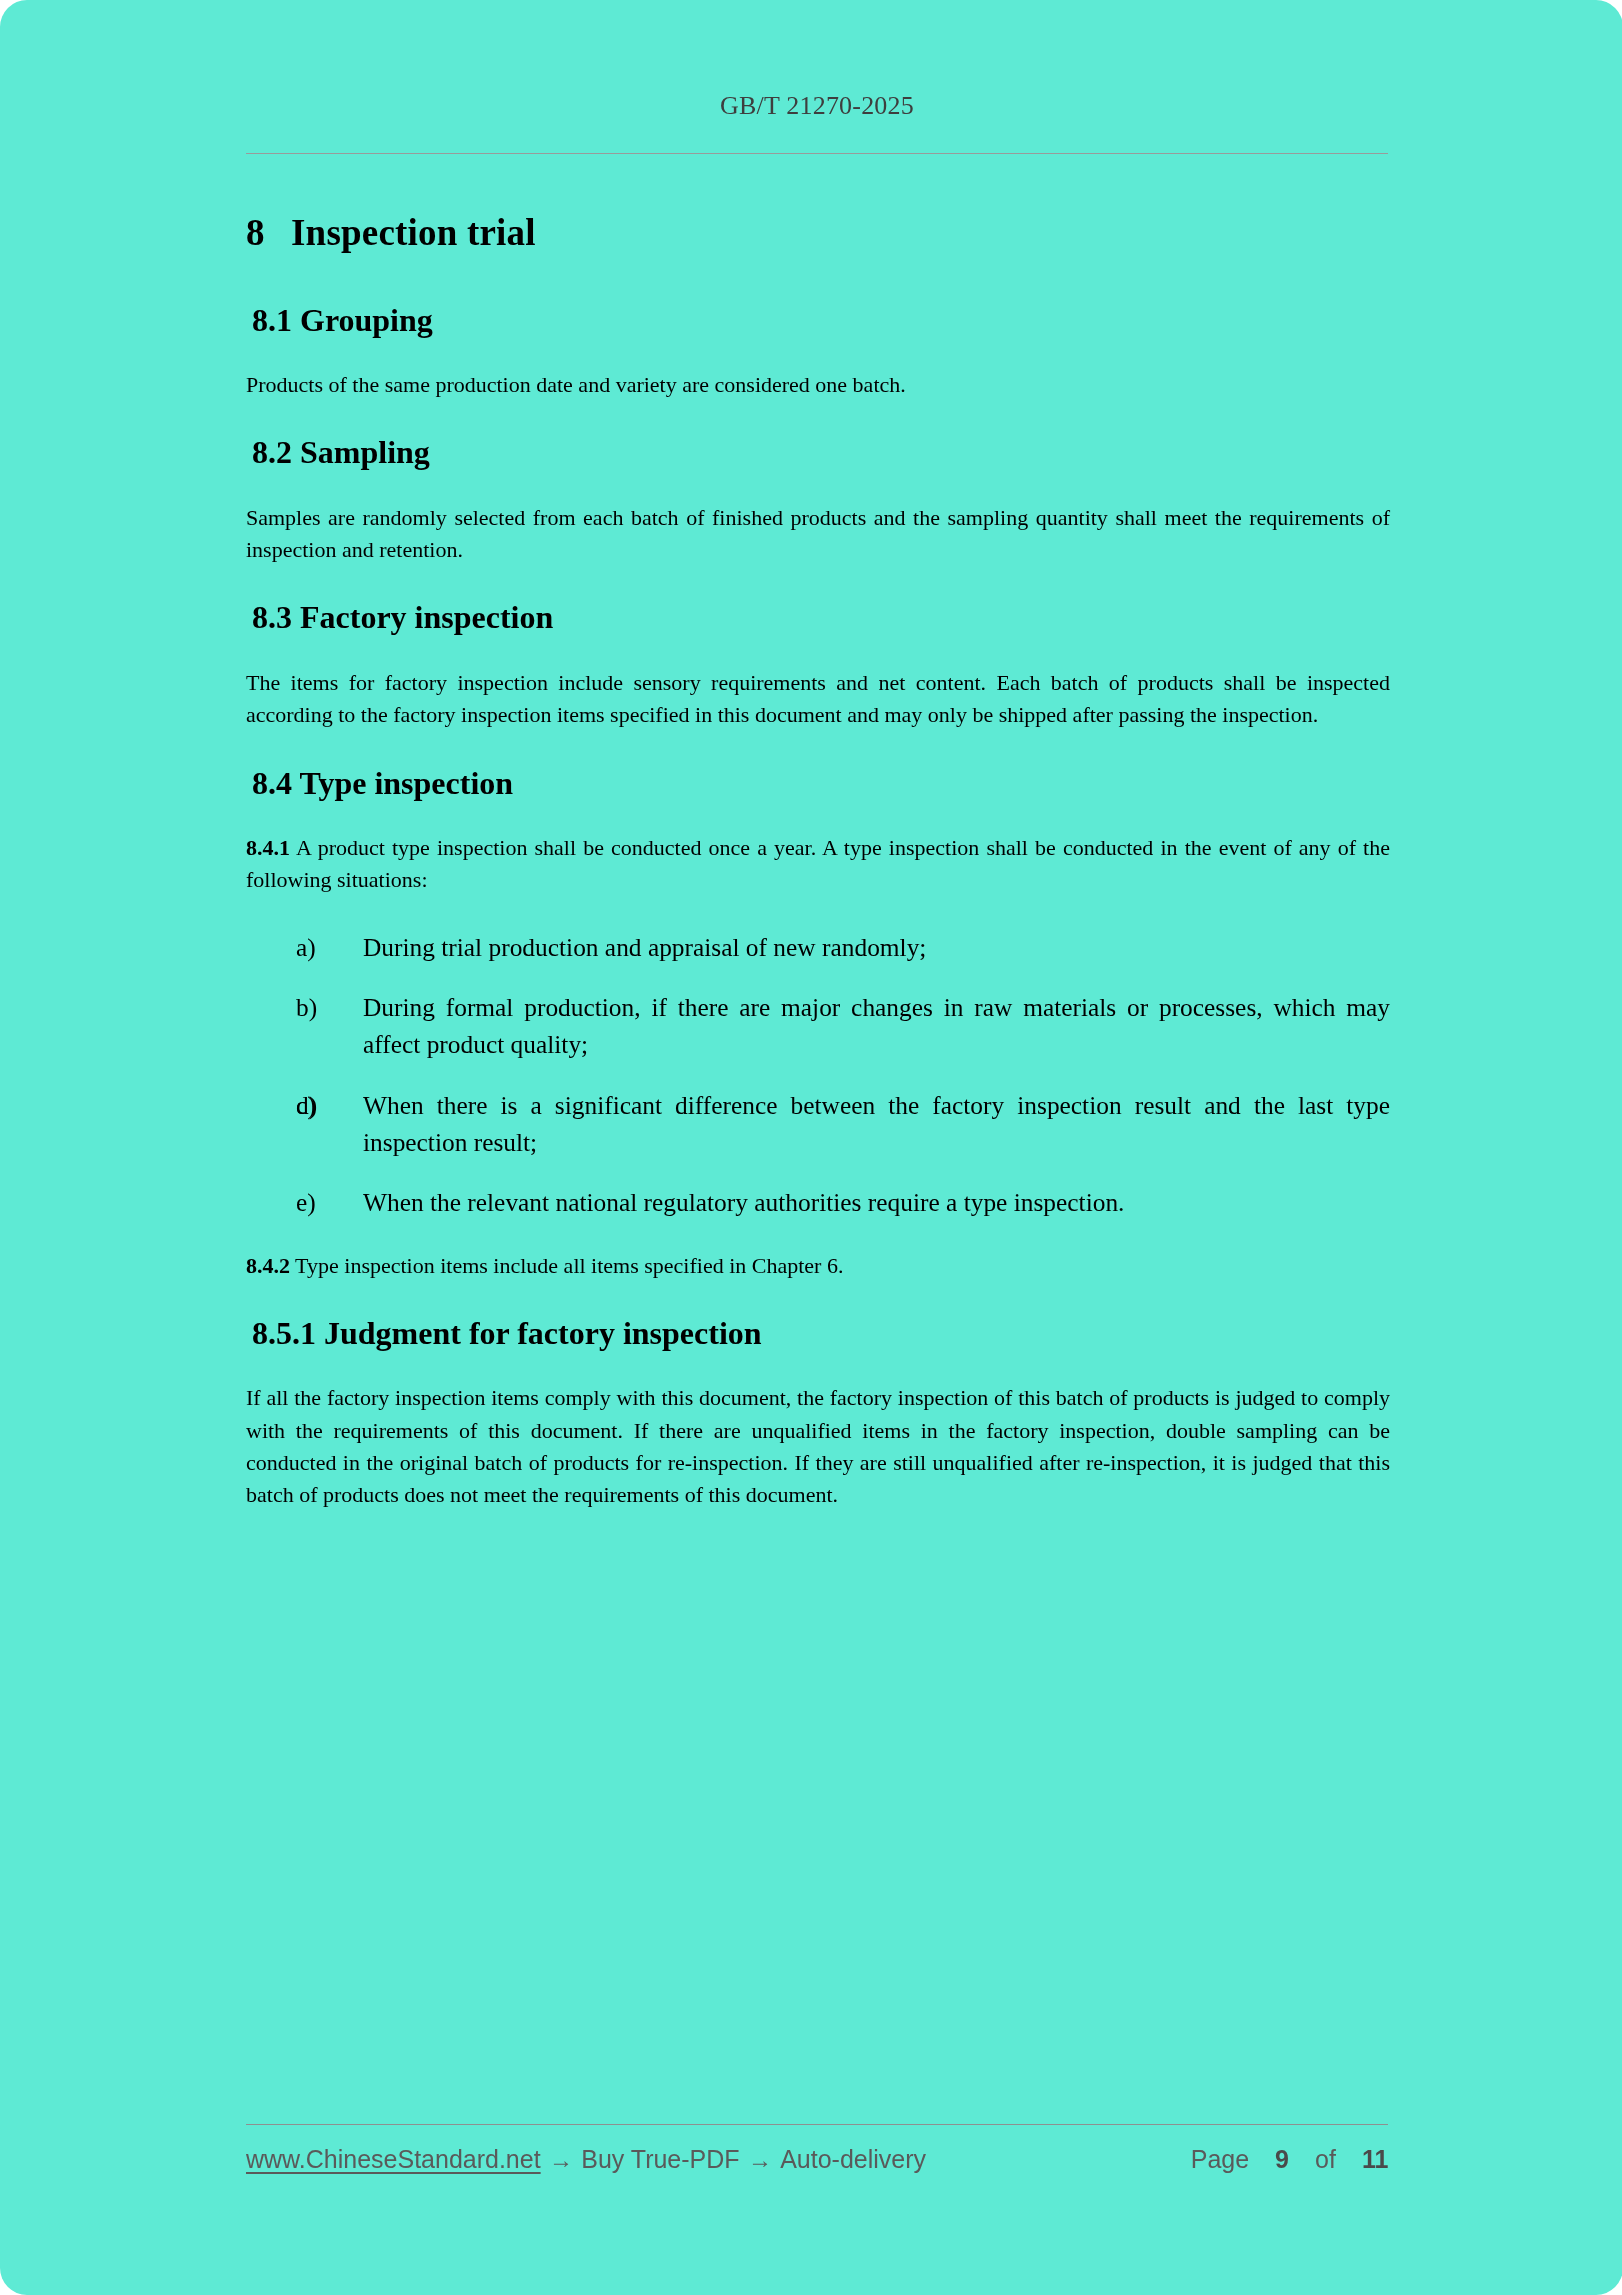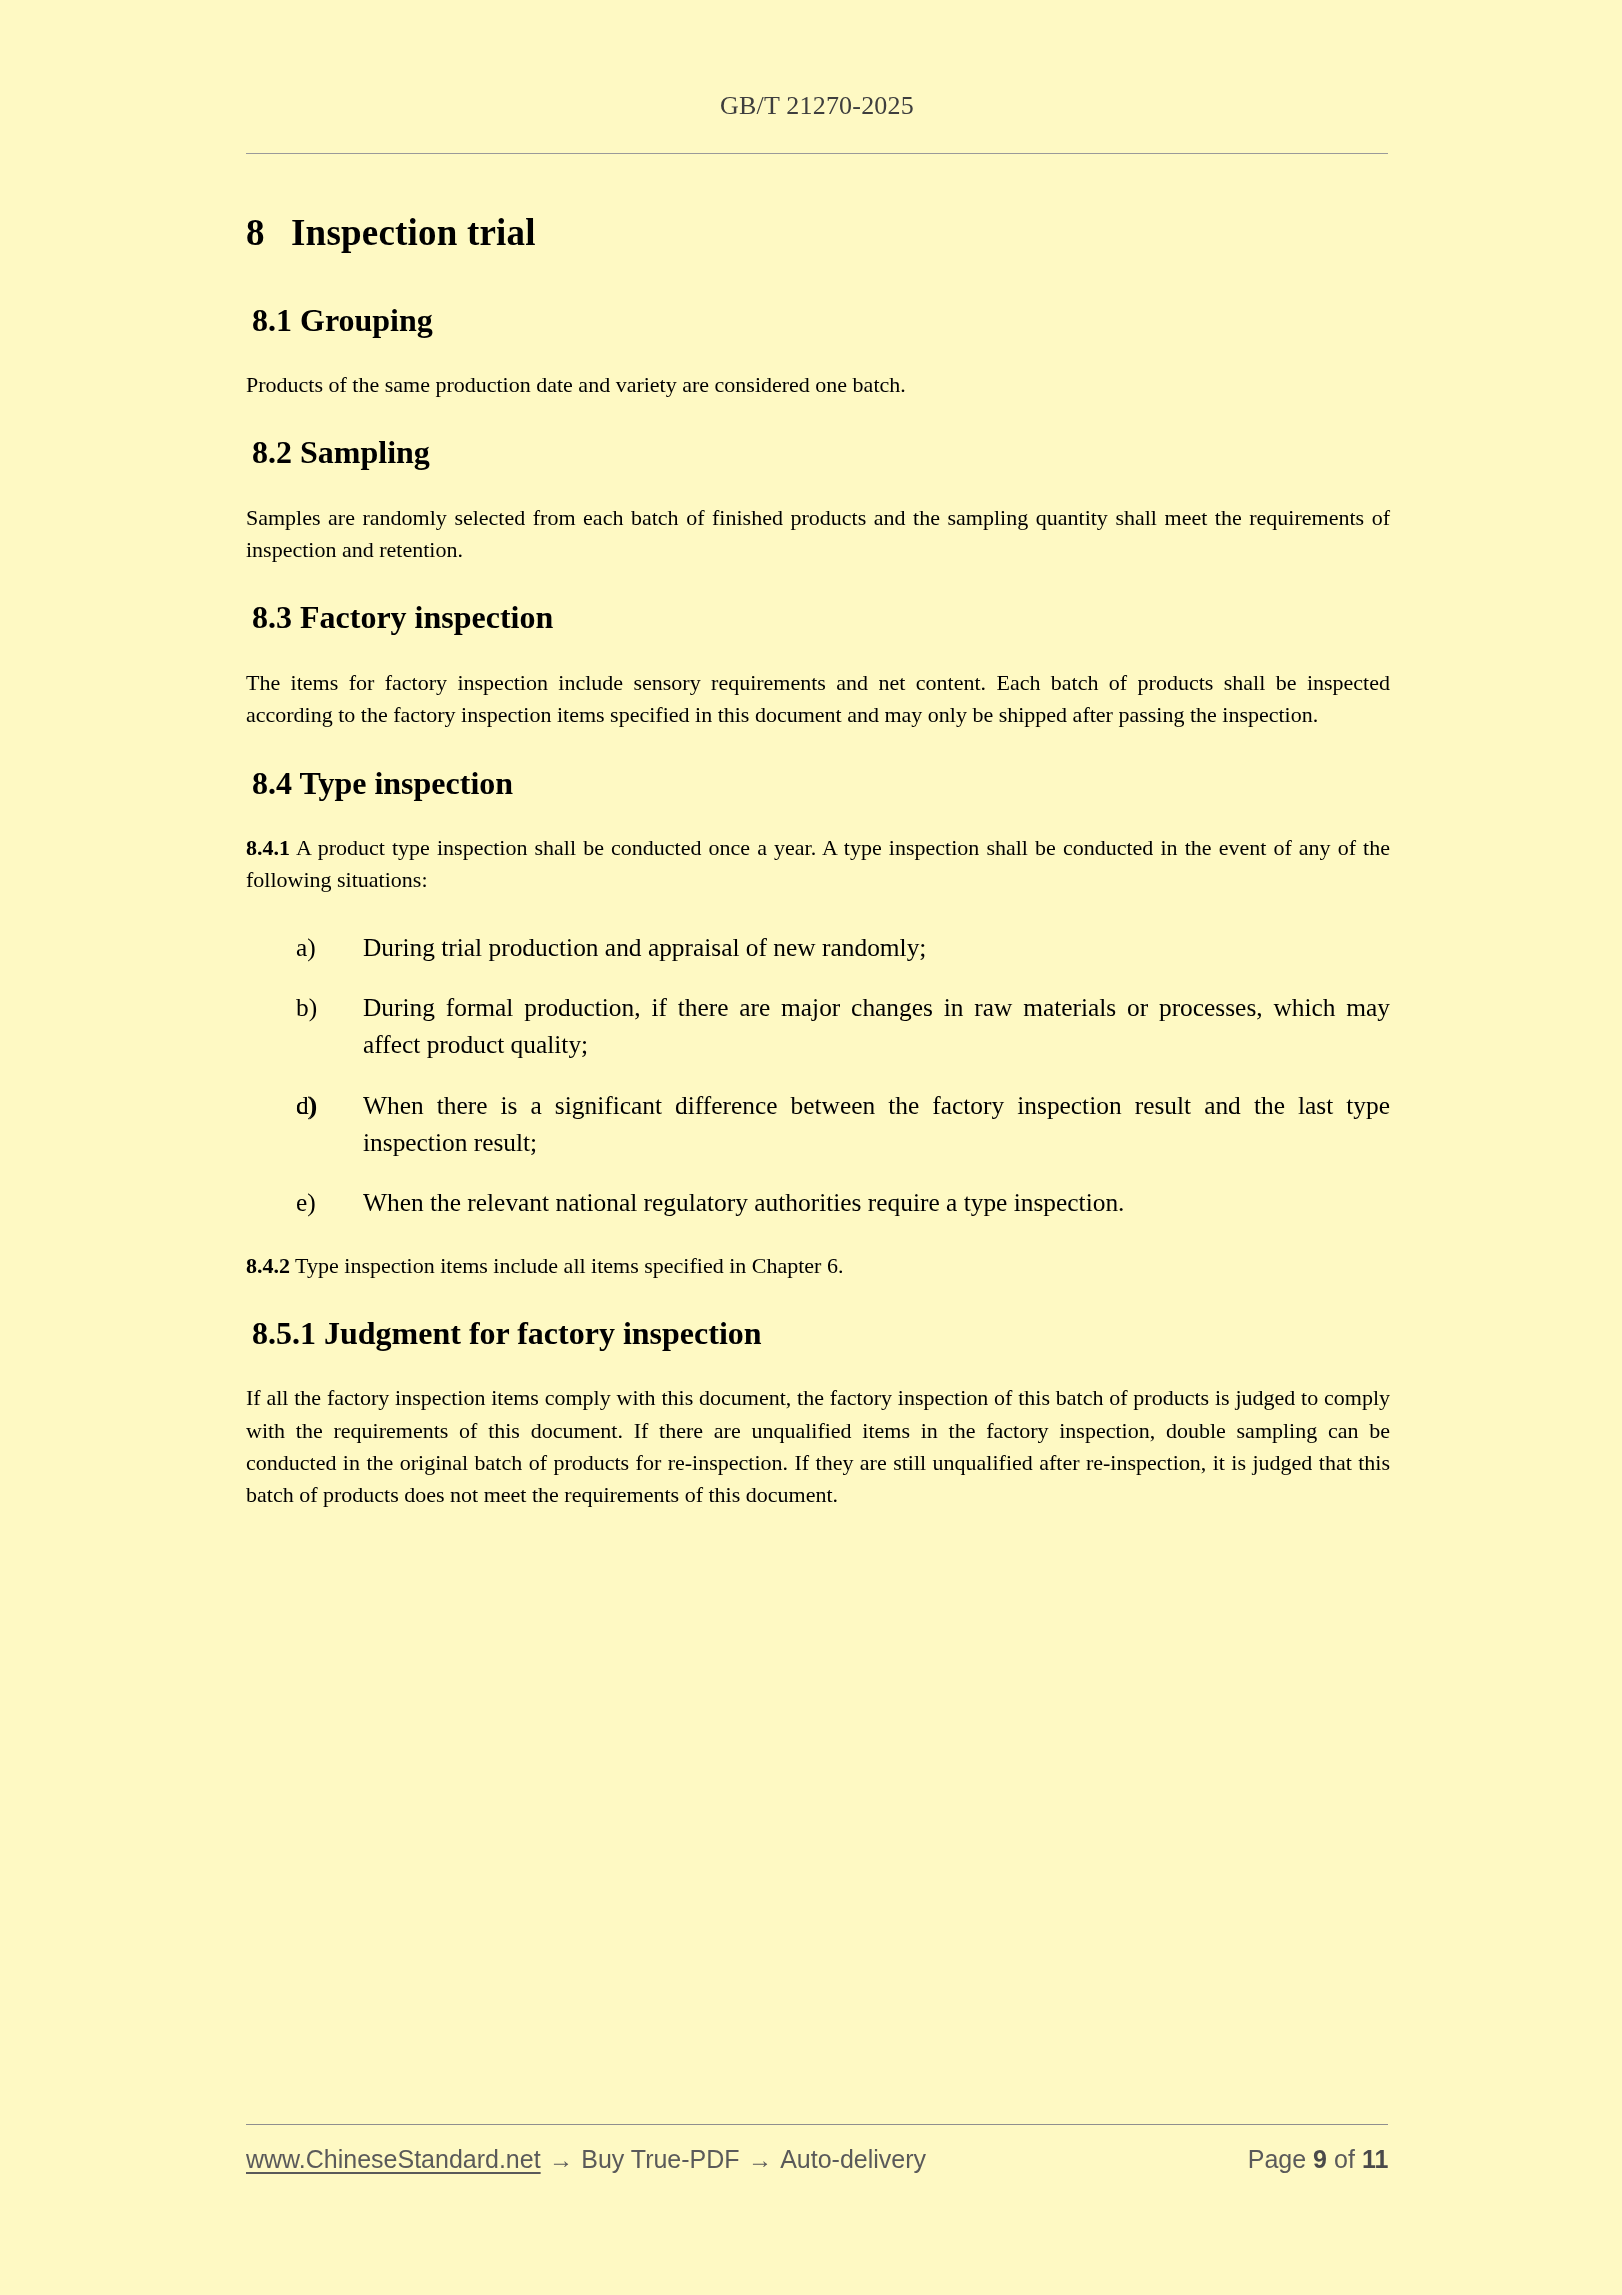--- a/index.html
+++ b/index.html
@@ -4,24 +4,25 @@
 <style>
   html, body {
     margin: 0;
     padding: 0;
     background: #ffffff;
   }
   .page {
     position: relative;
     width: 1623px;
     height: 2295px;
-    background: #fef9c3;
+    background: #5eead4;
     box-sizing: border-box;
     font-family: "Liberation Serif", "DejaVu Serif", serif;
     overflow: hidden;
+    border-radius: 27px;
   }
 
   
   .page-header {
     position: absolute;
     left: 246px;
     top: 90px;
     width: 1142px;
   }
   .header-title {
@@ -146,21 +147,21 @@
   .footer-arrow {
     font-size: 24px;
     color: #5a5a5a;
     padding: 0 0.8px;
   }
   .footer-right {
     margin-left: auto;
     margin-right: 1.7px;
     display: flex;
     align-items: flex-end;
-    gap: 7px;
+    gap: 26px;
   }
   .footer-right .strong {
     font-weight: bold;
     color: #4a4a4a;
   }
 </style>
 </head>
 <body>
 
 <div class="page">

